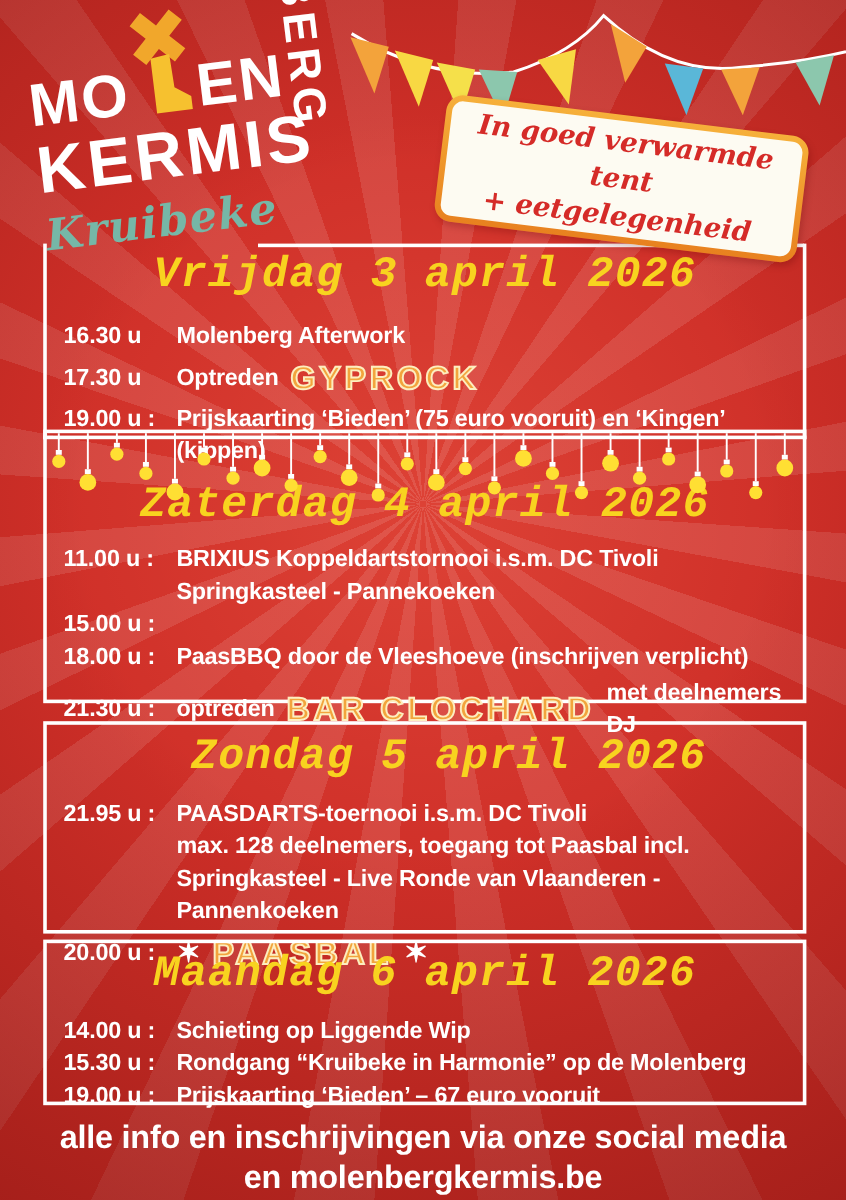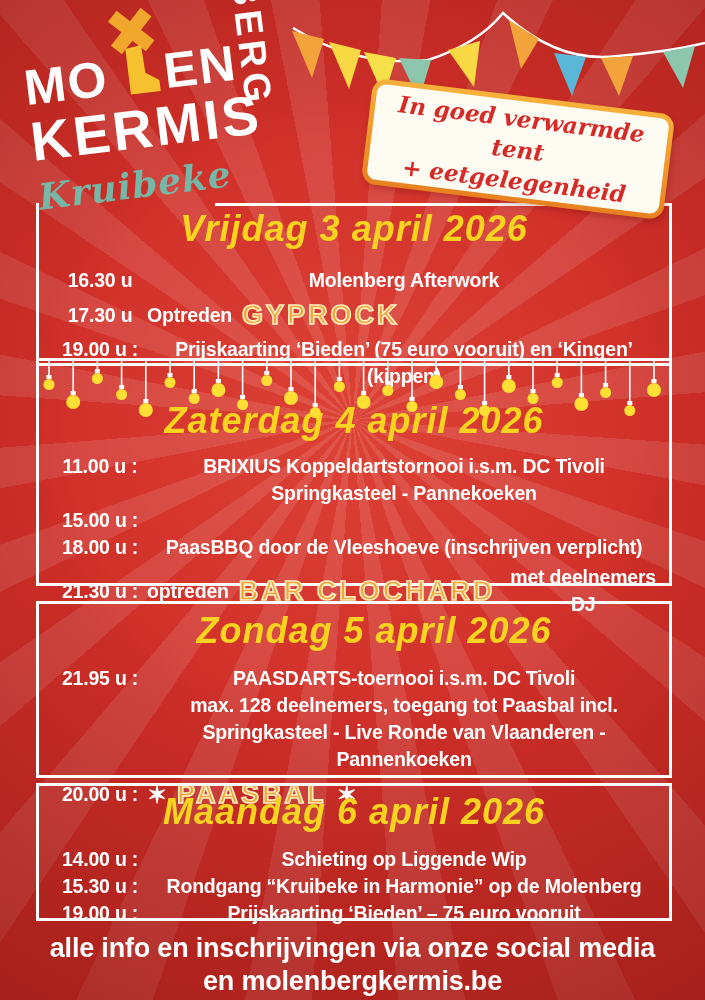--- a/index.html
+++ b/index.html
@@ -31,27 +31,27 @@
          justify-content:center;align-items:center;
          font-family:"DejaVu Serif",serif;font-style:italic;font-weight:bold;color:#d52b28;
          font-size:23px;line-height:31px;text-align:center;}
   
   .day-box{position:absolute;left:36px;width:636px;border:3px solid #fff;box-sizing:border-box;z-index:2;}
   .box-fri{top:203px;height:163px;border-top:none;}
   .box-fri .topline{position:absolute;top:0;left:176px;right:-1px;height:3px;background:#fff;}
   .box-sat{top:358px;height:228px;}
   .box-sun{top:601px;height:177px;}
   .box-mon{top:783px;height:138px;}
-  .day-title{text-align:center;font-family:Liberation Sans, sans-serif;font-style:italic;font-weight:bold;
+  .day-title{text-align:center;font-family:Liberation Mono, monospace;font-style:italic;font-weight:bold;
              color:#f8d31f;font-size:36px;line-height:44px;letter-spacing:1px;}
   .box-fri .day-title{margin-top:4px;}
   .box-sat .day-title{margin-top:38px;}
   .box-sun .day-title{margin-top:5px;padding-left:40px;}
   .box-mon .day-title{margin-top:4px;}
-  .evts{margin-top:12px;text-align:center;}
+  .evts{margin-top:12px;}
   .box-fri .evts{margin-top:16px;}
   .box-sat .evts{margin-top:10px;}
   .evt{display:grid;grid-template-columns:94px 1fr;padding:0 8px 0 14px;color:#fff;
        font-weight:bold;font-size:19.5px;line-height:27px;letter-spacing:-0.2px;align-items:start;}
   .evt .time{white-space:nowrap;}
   .evt-big{align-items:center;margin:3px 0;}
   .desc-flex{display:flex;align-items:center;gap:10px;flex-wrap:nowrap;}
   .act{font-size:27px;font-weight:900;letter-spacing:3px;line-height:36px;color:#f2a43c;
        -webkit-text-stroke:1.6px #fdeec0;white-space:nowrap;}
   .star{color:#fff;font-size:24px;-webkit-text-stroke:0;letter-spacing:0;}
@@ -260,21 +260,21 @@
       <div class="evt">
         <span class="time">14.00 u :</span>
         <span class="desc">Schieting op Liggende Wip</span>
       </div>
       <div class="evt">
         <span class="time">15.30 u :</span>
         <span class="desc">Rondgang “Kruibeke in Harmonie” op de Molenberg</span>
       </div>
       <div class="evt">
         <span class="time">19.00 u :</span>
-        <span class="desc">Prijskaarting ‘Bieden’ – 75 euro vooruit</span>
+        <span class="desc">Prijskaarting ‘Bieden’ – 67 euro vooruit</span>
       </div>
     </div>
   </div>
 
   <div class="footer">
     <div>alle info en inschrijvingen via onze social media</div>
     <div>en molenbergkermis.be</div>
   </div>
 
 </div>

